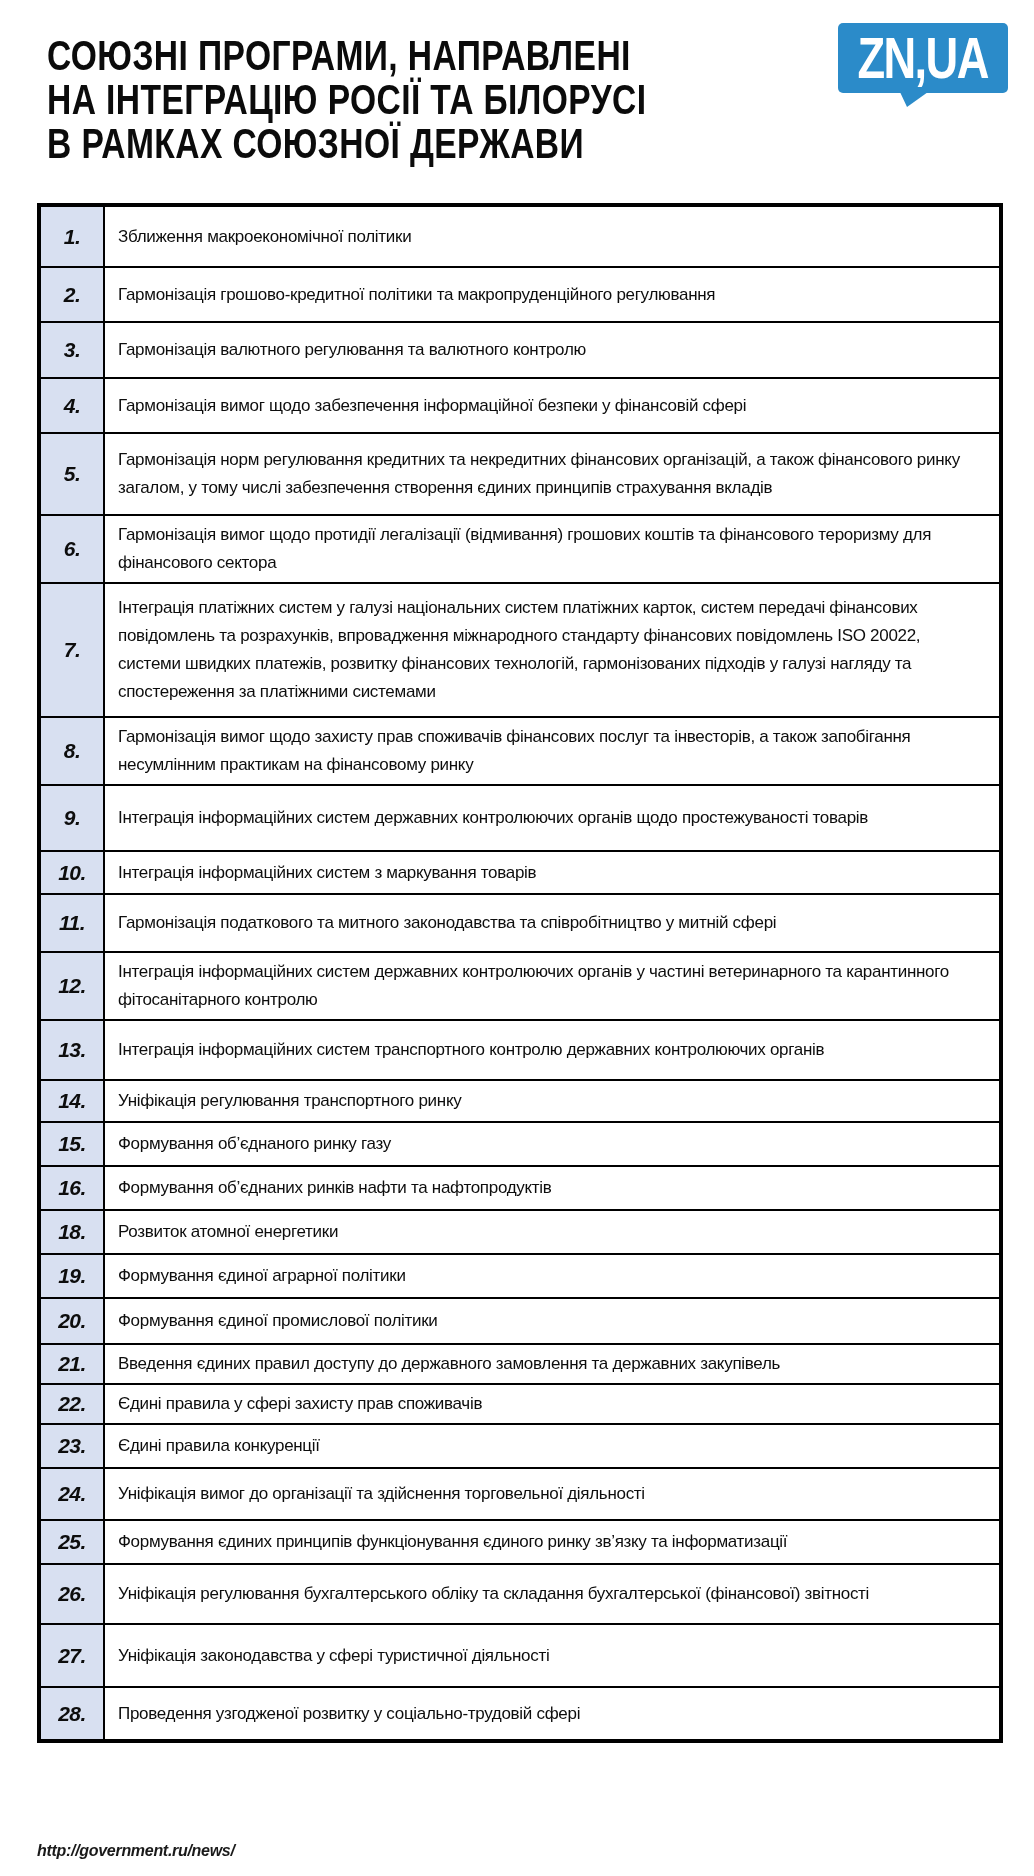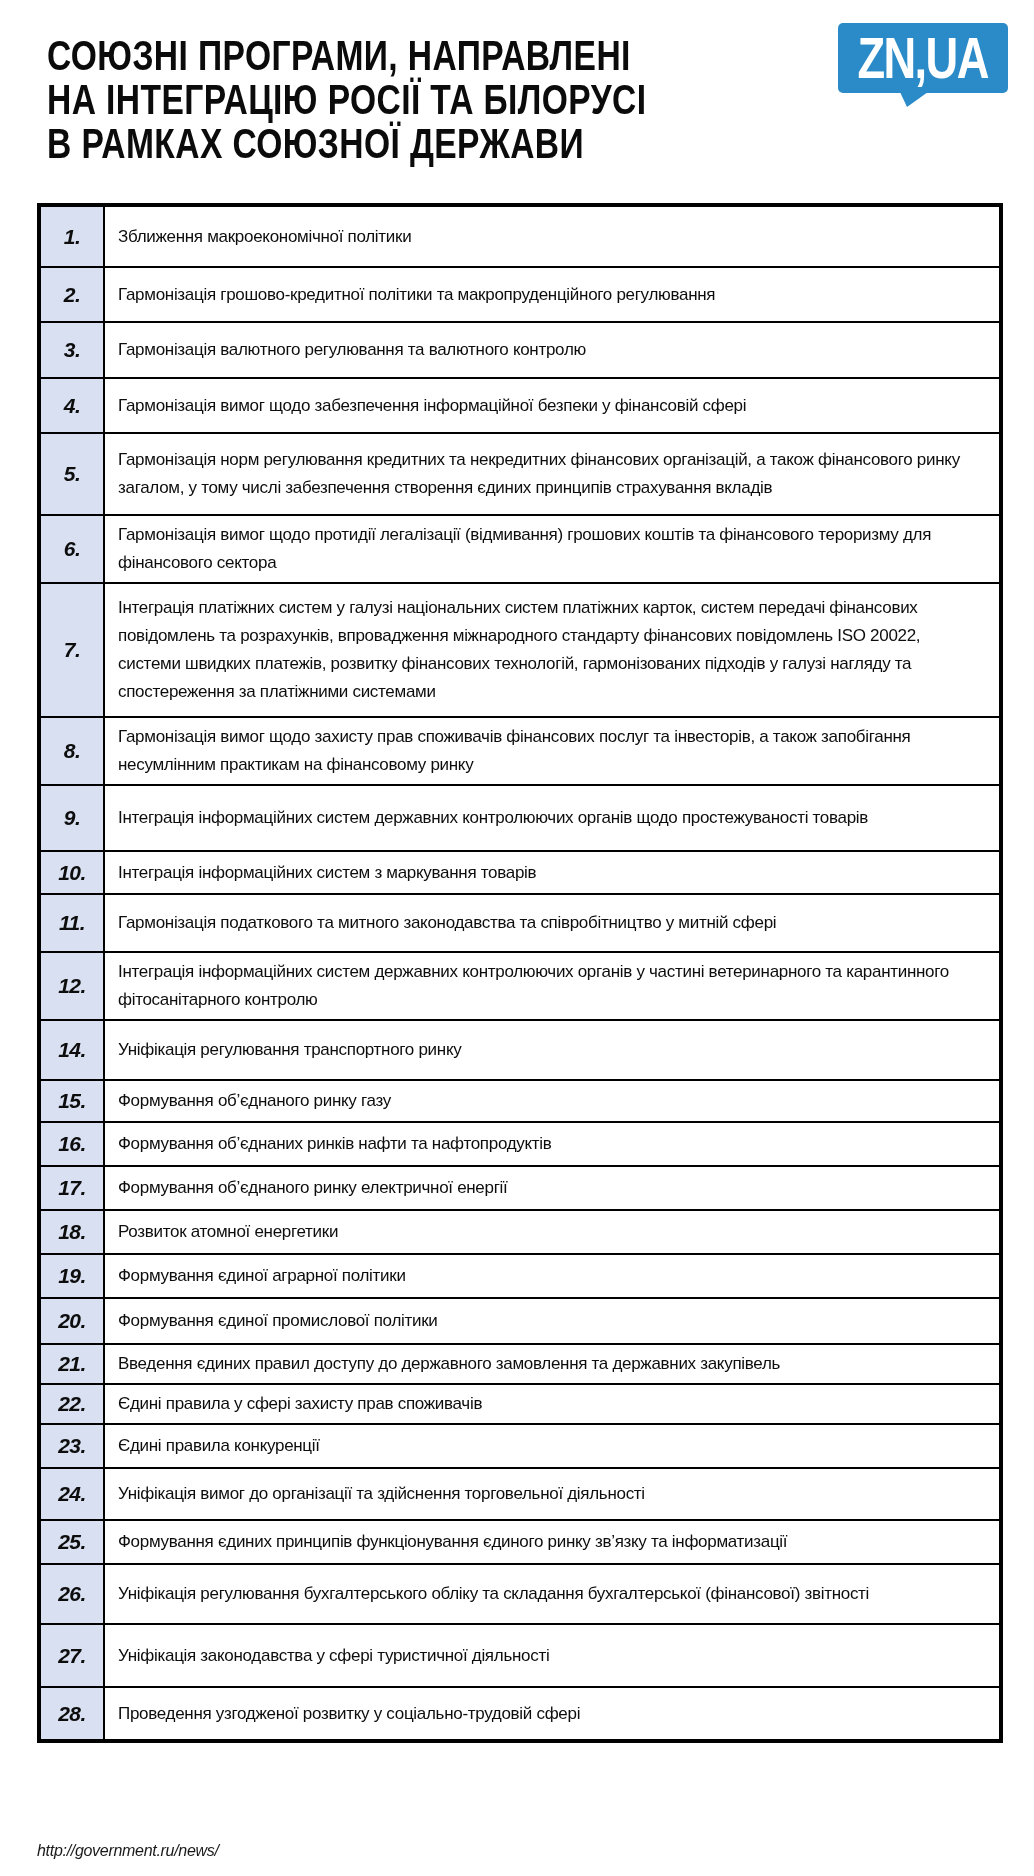--- a/index.html
+++ b/index.html
@@ -55,21 +55,21 @@
   tr:nth-child(15){height:44px} tr:nth-child(16){height:44px}
   tr:nth-child(17){height:44px} tr:nth-child(18){height:44px}
   tr:nth-child(19){height:46px} tr:nth-child(20){height:37px}
   tr:nth-child(21){height:32px} tr:nth-child(22){height:44px}
   tr:nth-child(23){height:52px} tr:nth-child(24){height:44px}
   tr:nth-child(25){height:60px} tr:nth-child(26){height:63px}
   tr:nth-child(27){height:54px} tr:nth-child(28){height:42px}
   
   .footer{
     position:absolute;left:37px;top:1842px;
-    font-style:italic;font-weight:normal;font-size:16px;letter-spacing:-0.3px;color:#1a1a1a;
+    font-style:italic;font-weight:bold;font-size:16px;letter-spacing:-0.3px;color:#1a1a1a;
   }
 </style>
 </head>
 <body>
 
 <div class="title">
   <div class="title-line">СОЮЗНІ ПРОГРАМИ, НАПРАВЛЕНІ</div>
   <div class="title-line">НА ІНТЕГРАЦІЮ РОСІЇ ТА БІЛОРУСІ</div>
   <div class="title-line">В РАМКАХ СОЮЗНОЇ ДЕРЖАВИ</div>
 </div>
@@ -135,40 +135,40 @@
   <tr>
     <td class="num">11.</td>
     <td class="txt">Гармонізація податкового та митного законодавства та співробітництво у митній сфері</td>
   </tr>
 
   <tr>
     <td class="num">12.</td>
     <td class="txt">Інтеграція інформаційних систем державних контролюючих органів у частині ветеринарного та карантинного фітосанітарного контролю</td>
   </tr>
 
+  <tr>
+    <td class="num">13.</td>
+    <td class="txt">Інтеграція інформаційних систем транспортного контролю державних контролюючих органів</td>
+  </tr>
 
   <tr>
     <td class="num">14.</td>
     <td class="txt">Уніфікація регулювання транспортного ринку</td>
   </tr>
 
   <tr>
     <td class="num">15.</td>
     <td class="txt">Формування об’єднаного ринку газу</td>
   </tr>
 
   <tr>
     <td class="num">16.</td>
     <td class="txt">Формування об’єднаних ринків нафти та нафтопродуктів</td>
   </tr>
 
-  <tr>
-    <td class="num">17.</td>
-    <td class="txt">Формування об’єднаного ринку електричної енергії</td>
-  </tr>
 
   <tr>
     <td class="num">18.</td>
     <td class="txt">Розвиток атомної енергетики</td>
   </tr>
 
   <tr>
     <td class="num">19.</td>
     <td class="txt">Формування єдиної аграрної політики</td>
   </tr>

